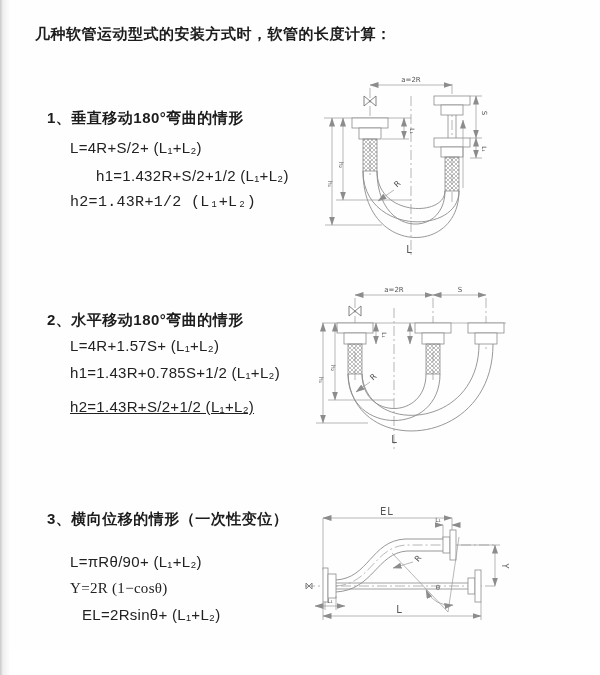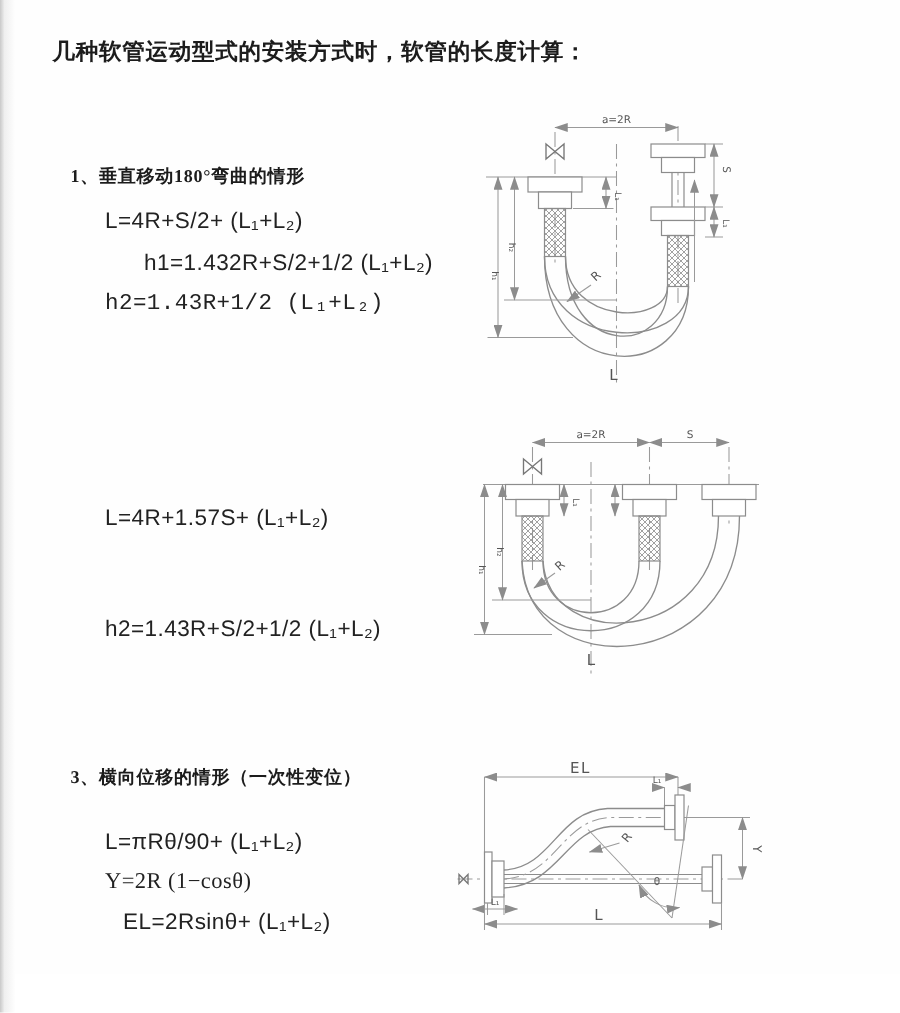--- a/index.html
+++ b/index.html
@@ -2,21 +2,21 @@
 <html><head>
 <meta charset="utf-8">
 <style>
   html,body{margin:0;padding:0;}
   body{width:600px;height:675px;background:#ffffff;position:relative;overflow:hidden;
        font-family:"Liberation Sans","DejaVu Sans",sans-serif;}
   .page{position:absolute;left:0;top:0;width:600px;height:649px;background:#fefefe;}
   .edge{position:absolute;left:0;top:0;width:10px;height:675px;
         background:linear-gradient(90deg,#c9c9c9 0px,#efefef 3px,#fefefe 10px);}
   .title{position:absolute;left:35px;top:25px;font-size:15px;font-weight:600;color:#1c1c1c;letter-spacing:0.5px;}
-  .heading{position:absolute;font-size:12px;font-weight:600;color:#1c1c1c;letter-spacing:0.5px;font-family:Liberation Serif, serif;}
+  .heading{position:absolute;font-size:15px;font-weight:600;color:#1c1c1c;letter-spacing:0.5px;}
   .formula{position:absolute;font-size:15px;font-weight:400;color:#222;letter-spacing:0.3px;text-align:right;}
   svg{position:absolute;overflow:visible;}
   svg text{font-family:"DejaVu Sans","Liberation Sans",sans-serif;fill:#555;}
   .ln{stroke:#8c8c8c;stroke-width:0.8;fill:none;}
   .thin{stroke:#9a9a9a;stroke-width:0.7;fill:none;}
   .cl{stroke:#9a9a9a;stroke-width:0.7;fill:none;stroke-dasharray:10 3 2 3;}
   .plate{fill:#ffffff;stroke:#8c8c8c;stroke-width:0.8;}
   .hose{stroke:#8c8c8c;stroke-width:0.9;fill:none;}
   .valve{fill:none;stroke:#777;stroke-width:0.9;}
 </style>
@@ -26,22 +26,24 @@
 <div class="page">
   <div class="edge"></div>
 
   <div class="title">几种软管运动型式的安装方式时，软管的长度计算：</div>
 
   <div class="heading" style="left:47px;top:109px;">1、垂直移动180°弯曲的情形</div>
   <div class="formula" style="left:70px;top:139px;">L=4R+S/2+ (L₁+L₂)</div>
   <div class="formula" style="left:70px;top:167px;margin-left:26px;">h1=1.432R+S/2+1/2 (L₁+L₂)</div>
   <div class="formula" style="left:70px;top:194px;font-family:Liberation Mono, monospace;">h2=1.43R+1/2 (L₁+L₂)</div>
 
+  <div class="heading" style="left:47px;top:311px;">2、水平移动180°弯曲的情形</div>
   <div class="formula" style="left:70px;top:337px;">L=4R+1.57S+ (L₁+L₂)</div>
-  <div class="formula" style="left:70px;top:411px;">h2=1.43R+S/2+1/2 (L₁+L₂)</div>
+  <div class="formula" style="left:70px;top:364px;">h1=1.43R+0.785S+1/2 (L₁+L₂)</div>
+  <div class="formula" style="left:70px;top:398px;text-decoration:underline;">h2=1.43R+S/2+1/2 (L₁+L₂)</div>
 
   <div class="heading" style="left:47px;top:510px;">3、横向位移的情形（一次性变位）</div>
   <div class="formula" style="left:70px;top:553px;">L=πRθ/90+ (L₁+L₂)</div>
   <div class="formula" style="left:70px;top:580px;font-family:Liberation Serif, serif;">Y=2R (1−cosθ)</div>
   <div class="formula" style="left:82px;top:606px;">EL=2Rsinθ+ (L₁+L₂)</div>
 
   <svg style="left:310px;top:70px;" width="280" height="200" viewBox="0 0 280 200">
     <defs>
       <marker id="ar1" markerWidth="9" markerHeight="6" refX="8.5" refY="3" orient="auto-start-reverse" markerUnits="userSpaceOnUse">
         <path d="M0 0 L9 3 L0 6 Z" fill="#8c8c8c"></path>

